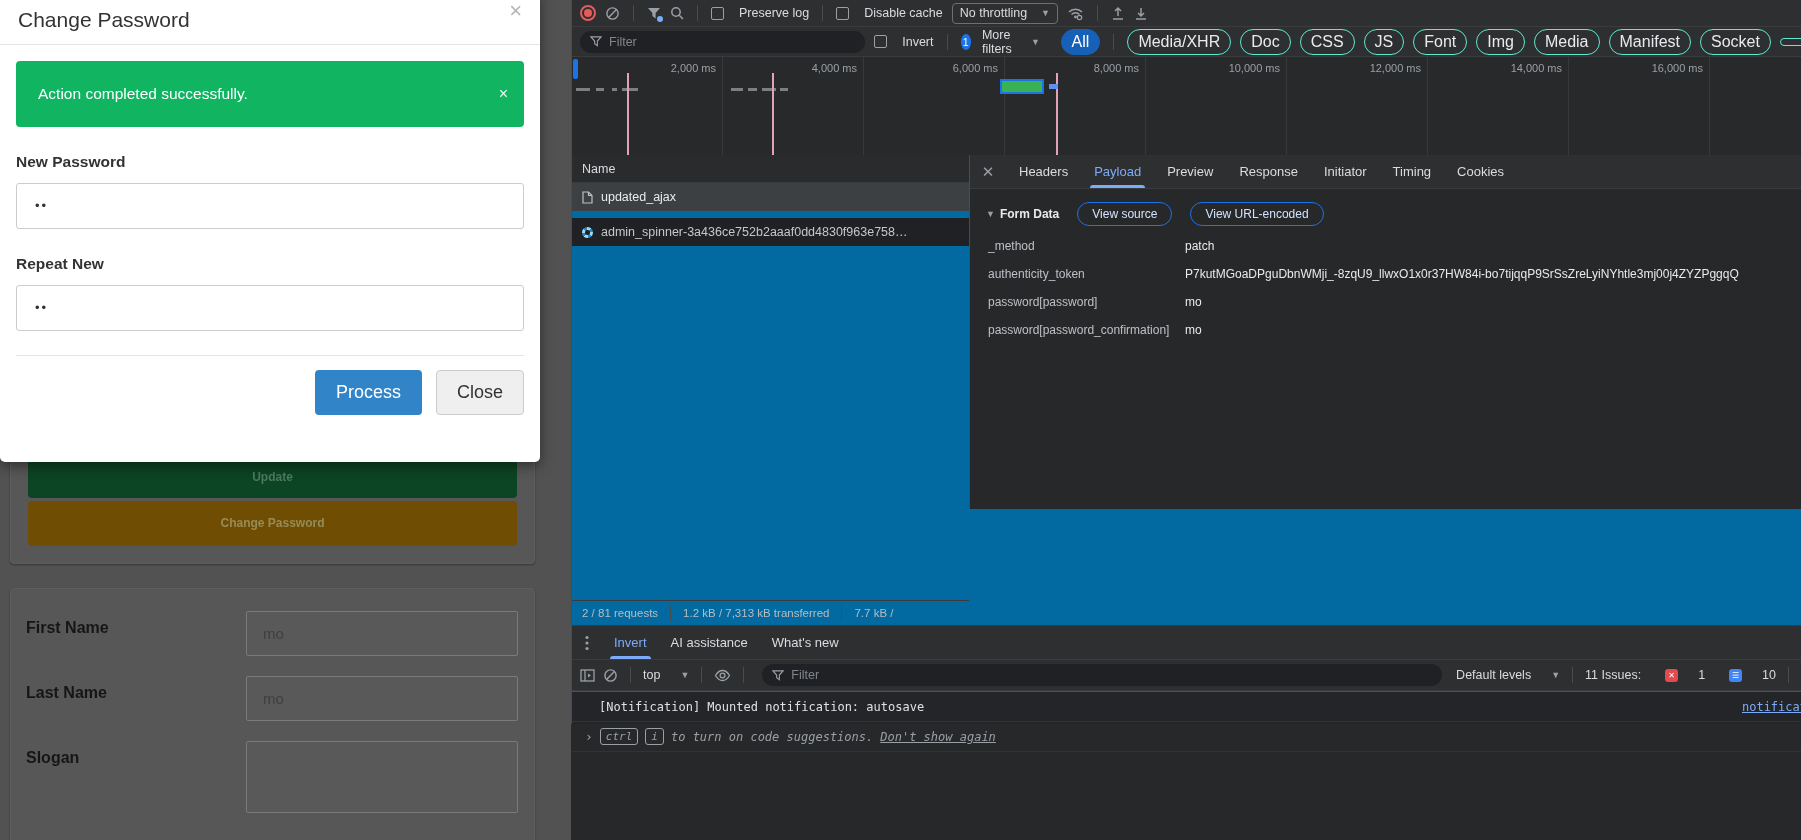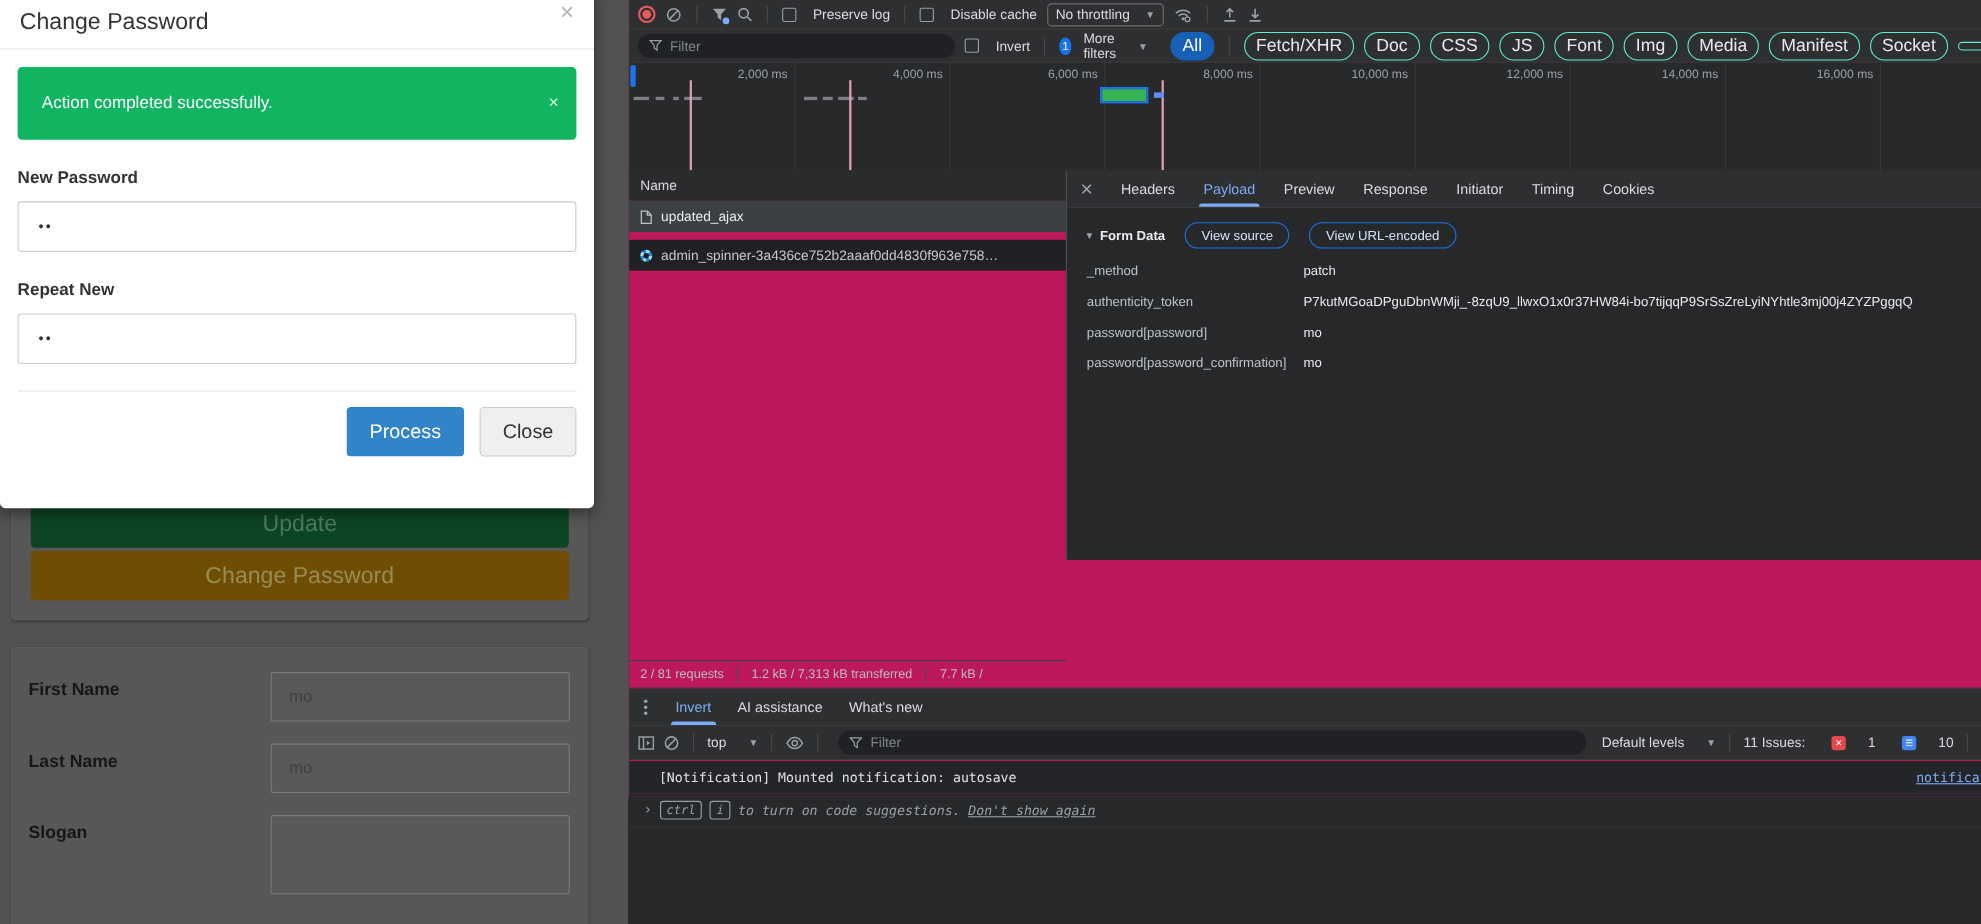--- a/index.html
+++ b/index.html
@@ -3,21 +3,21 @@
 <meta charset="utf-8">
 <style>
   html,body{margin:0;padding:0;}
   body{width:1801px;height:840px;position:relative;overflow:hidden;background:#27282a;
        font-family:"Liberation Sans",sans-serif;}
   
   #page{position:absolute;left:0;top:0;width:571px;height:840px;background:#525252;}
   .bg-card{position:absolute;left:10px;width:523px;background:#575757;border:1px solid #5e5e5e;border-radius:4px;box-shadow:0 1px 2px rgba(0,0,0,.35);}
   #bg-card1{top:310px;height:252px;}
   #bg-card2{top:588px;height:300px;}
-  .bg-btn{position:absolute;left:17px;width:489px;border-radius:4px;text-align:center;font-size:21px;}
+  .bg-btn{position:absolute;left:17px;width:489px;border-radius:4px;text-align:center;font-size:12px;font-weight:bold;}
   #bg-update{top:145px;height:42px;line-height:42px;background:#0c4523;color:#4d7a5f;}
   #bg-gold{top:190px;height:45px;line-height:45px;background:#6f4d03;color:#968c55;}
   .bg-row-label{position:absolute;left:15px;font-weight:bold;font-size:16px;color:#161616;}
   .bg-input{position:absolute;left:235px;width:272px;background:#595959;border:1px solid #7a7a7a;border-radius:2px;
             color:#3f3f3f;font-size:15px;padding-left:16px;box-sizing:border-box;line-height:43px;}
   .bg-textarea{height:72px;line-height:normal;padding-top:8px;}
   
   #modal{position:absolute;left:0;top:-8px;width:540px;height:470px;background:#ffffff;border-radius:0 0 5px 5px;
          box-shadow:0 4px 14px rgba(0,0,0,.45);box-sizing:border-box;}
   #modal-header{position:relative;padding:16px 16px 12px 18px;border-bottom:1px solid #e5e5e5;}
@@ -29,21 +29,21 @@
   #alert .flex{flex:1;}
   #alert-close{color:#e9fff4;font-size:16px;cursor:pointer;}
   .m-label{margin-top:26px;font-weight:bold;font-size:15.5px;color:#333;}
   .m-input{margin-top:12px;height:44px;border:1px solid #ccc;border-radius:3px;line-height:44px;
            padding-left:18px;color:#333;font-size:13px;letter-spacing:2px;}
   #modal-footer{margin-top:24px;border-top:1px solid #e5e5e5;padding-top:14px;display:flex;justify-content:flex-end;gap:14px;}
   .btn{font-size:18px;border-radius:4px;padding:11px 20px;cursor:pointer;border:1px solid transparent;}
   #btn-process{background:#3084c7;color:#fff;}
   #btn-close{background:#efefef;border-color:#ccc;color:#333;}
   
-  #devtools{position:absolute;left:571px;top:0;width:1230px;height:724px;background:#be185d;color:#c7c7c7;
+  #devtools{position:absolute;left:571px;top:0;width:1230px;height:724px;background:#0369a1;color:#c7c7c7;
             font-size:12px;border-left:1px solid #4a4b4d;box-sizing:border-box;}
   .bar{display:flex;align-items:center;background:#2e2f31;border-bottom:1px solid #3a3b3d;box-sizing:border-box;}
   .vsep{width:1px;height:16px;background:#4a4b4d;margin:0 4px;flex:0 0 1px;}
   .icon{display:inline-flex;align-items:center;justify-content:center;flex:0 0 auto;cursor:pointer;}
   .cb{width:11px;height:11px;border:1.5px solid #9aa0a6;border-radius:2px;flex:0 0 auto;cursor:pointer;}
   .cklabel{margin-left:6px;font-size:12.5px;color:#dadce0;}
   
   #net-toolbar{height:27px;padding:0 8px;gap:9px;}
   .rec{width:8px;height:8px;border:2px solid #e35b5b;border-radius:50%;background:#e35b5b;background-clip:content-box;padding:2px;}
   .throttle{display:flex;align-items:center;gap:14px;border:1px solid #6e6f71;border-radius:4px;height:19px;
@@ -225,21 +225,21 @@
     </span>
     <span class="cb"></span>
     <span class="cklabel">Invert</span>
     <span class="vsep"></span>
     <span class="badge-count">1</span>
     <span class="cklabel" style="margin-left:2px">More filters</span>
     <span class="caret">▼</span>
     <span style="width:4px"></span>
     <span class="chip chip-active">All</span>
     <span class="vsep"></span>
-    <span class="chip">Fetch/XHR</span>
+    <span class="chip">Media/XHR</span>
     <span class="chip">Doc</span>
     <span class="chip">CSS</span>
     <span class="chip">JS</span>
     <span class="chip">Font</span>
     <span class="chip">Img</span>
     <span class="chip">Media</span>
     <span class="chip">Manifest</span>
     <span class="chip">Socket</span>
     <span class="chip chip-clip"></span>
   </div>

